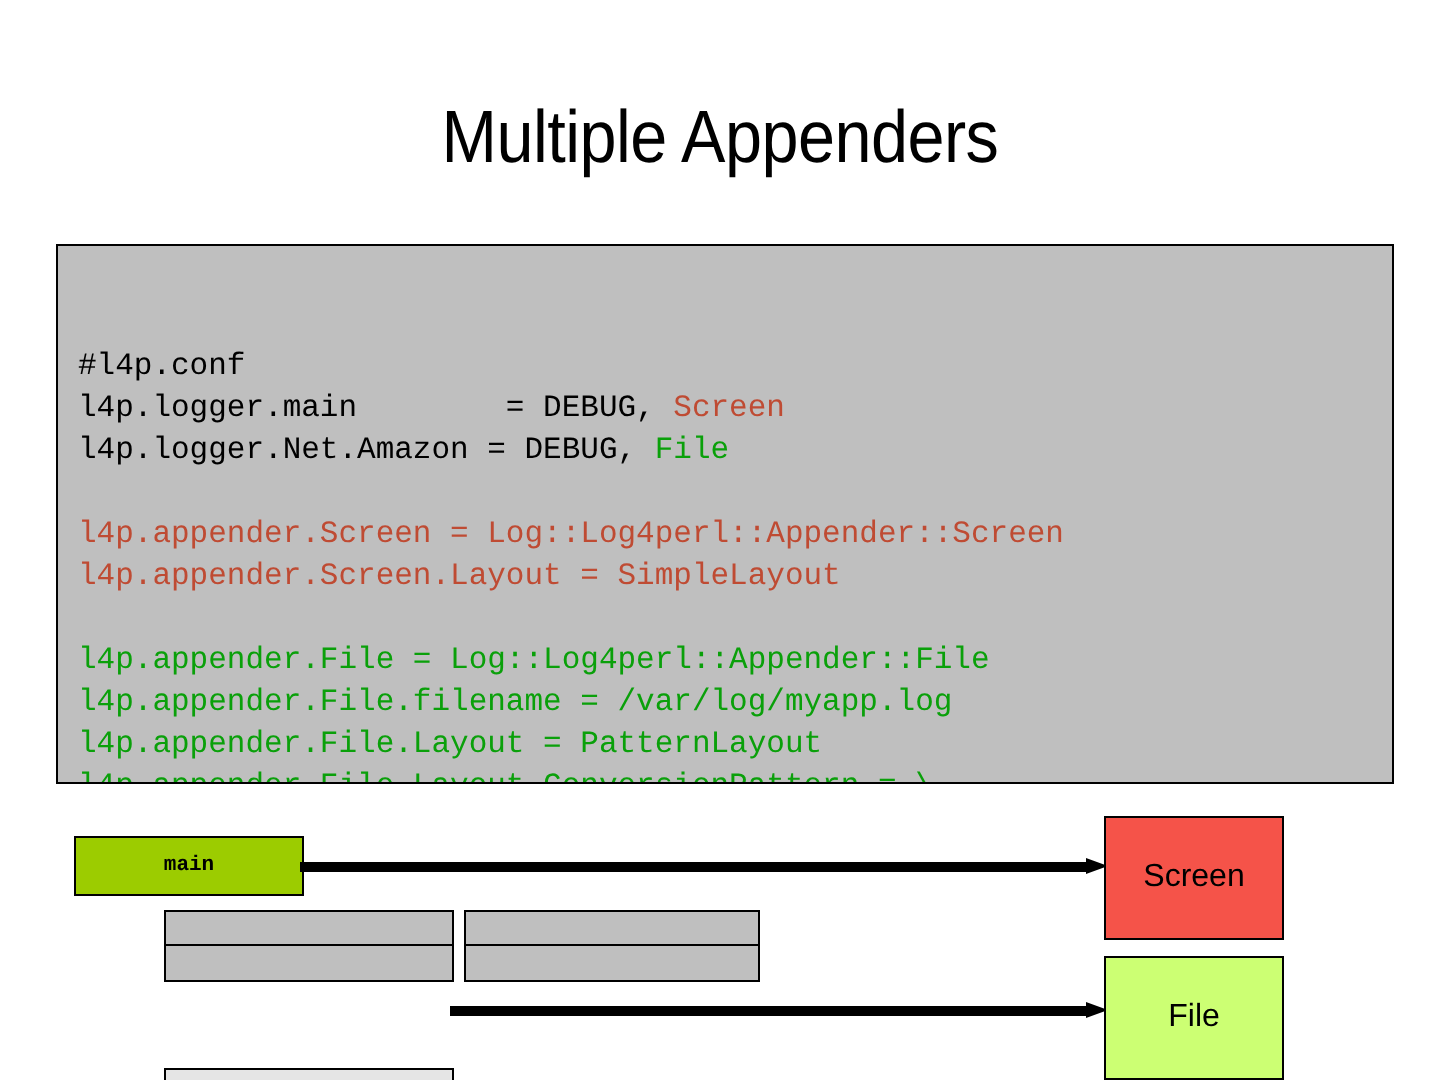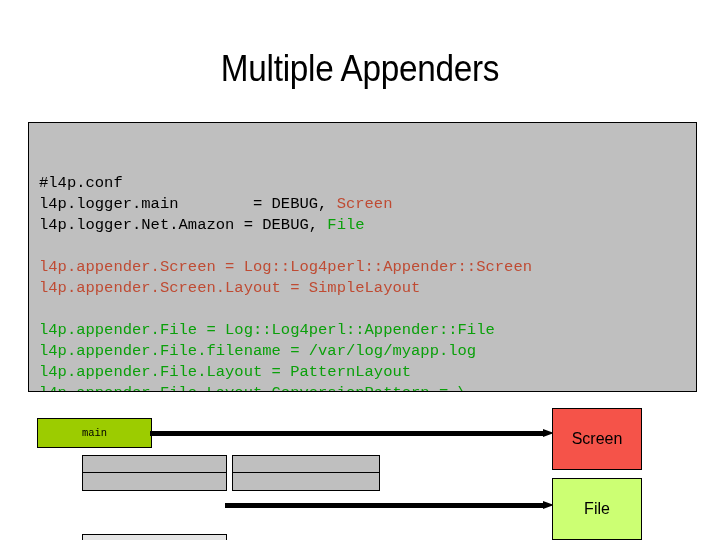--- a/index.html
+++ b/index.html
@@ -72,21 +72,21 @@
     box-sizing: border-box;
     border: 1.5px solid #000000;
     display: flex;
     align-items: center;
     justify-content: center;
   }
   .logger-box {
     background: #9ccc00;
     font-family: "Liberation Mono", "DejaVu Sans Mono", monospace;
     font-size: 10.5px;
-    font-weight: normal;
+    font-weight: bold;
     color: #000000;
   }
   .appender-box {
     font-family: "Liberation Sans", sans-serif;
     font-size: 16px;
     color: #000000;
   }
   #node-main      { left: 37px;  top: 18px; width: 115px; height: 30px; }
   #node-netamazon { left: 82px;  top: 92px; width: 145px; height: 27px; }
 

